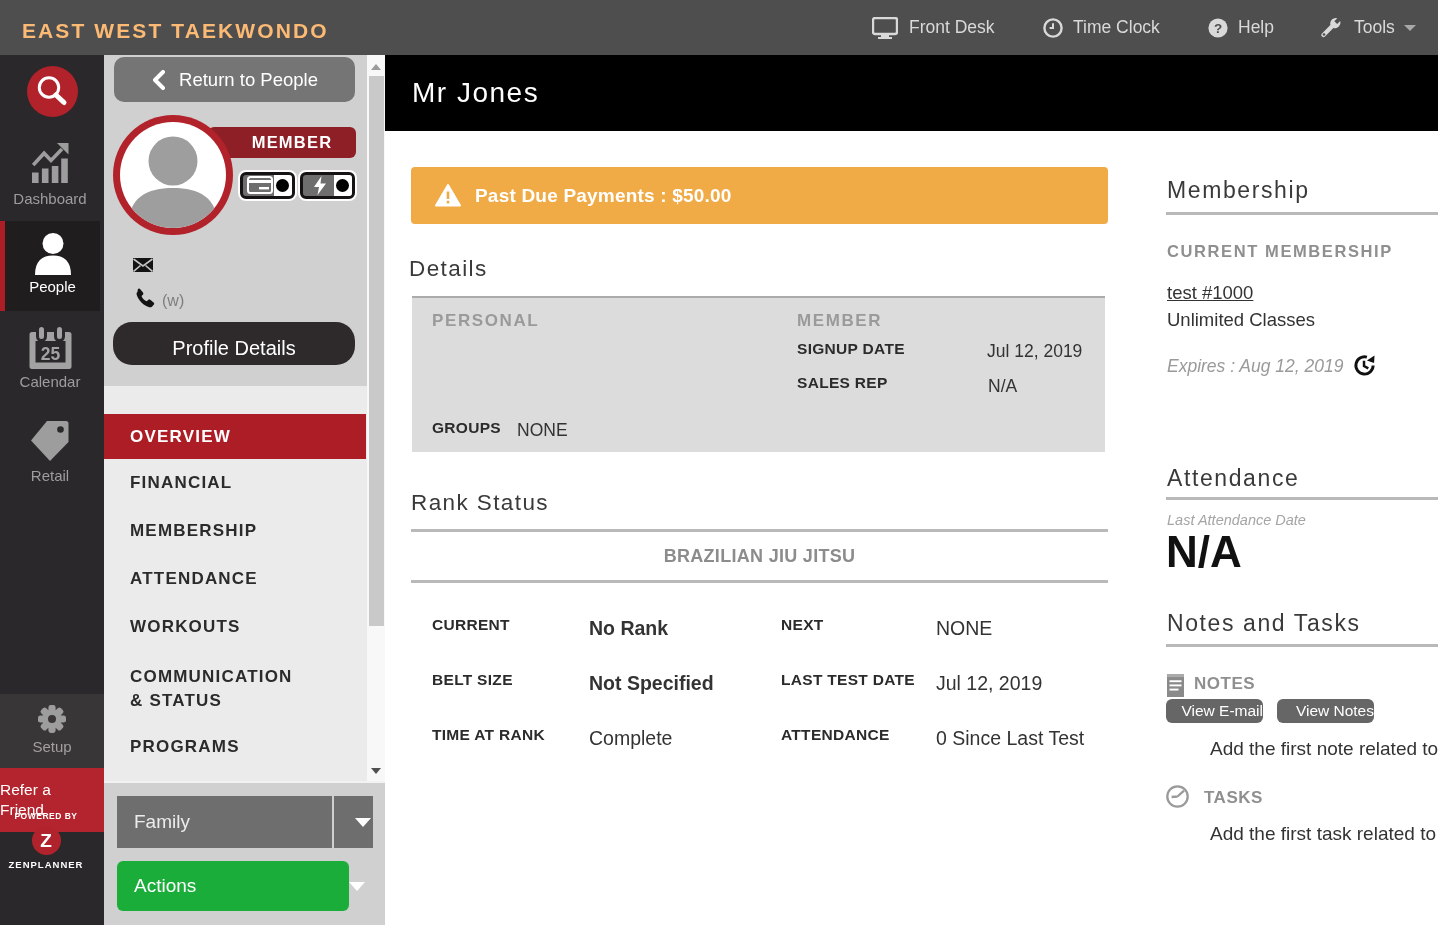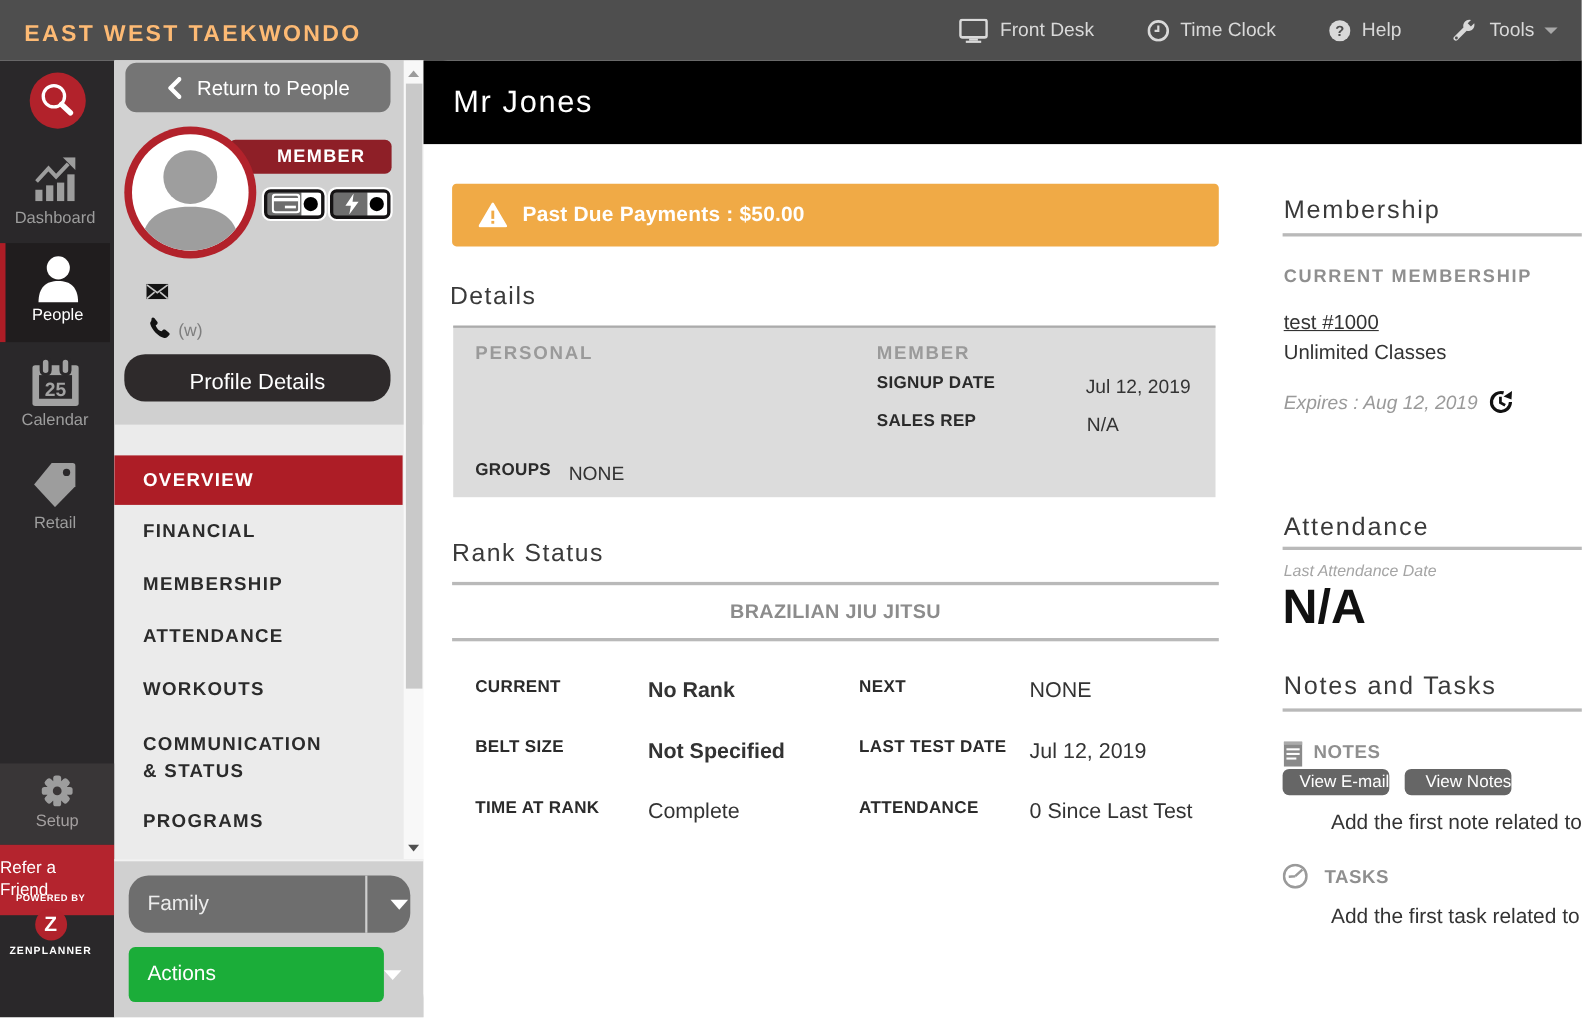--- a/index.html
+++ b/index.html
@@ -36,21 +36,21 @@
 .chip .right { position:absolute; right:0; top:0; width:18px; height:21px; background:#fff; }
 .chip .dot { position:absolute; right:3px; top:4px; width:13px; height:13px; border-radius:50%; background:#000; }
 #chip1 { left:136px; }
 #chip2 { left:196px; }
 #profilebtn { position:absolute; left:9px; top:267px; width:242px; height:43px; background:#2e2a2b; border-radius:19px; color:#fff; font-size:20px; text-align:center; line-height:53px; }
 #p2scroll { position:absolute; left:263px; top:0; width:18px; height:726px; background:#f8f8f8; }
 #p2thumb { position:absolute; left:1.5px; top:21px; width:15px; height:550px; background:#c9c9c9; }
 .menuitem { position:absolute; left:26px; font-weight:bold; font-size:17px; color:#2b2b2b; letter-spacing:1.2px; }
 #mi-over { position:absolute; left:0; top:359px; width:262px; height:45px; background:#ad1d26; color:#fff; font-weight:bold; font-size:17px; letter-spacing:1.2px; line-height:45px; padding-left:26px; }
 #p2footer { position:absolute; left:0; top:726px; width:281px; height:144px; background:#d0d0d0; border-top:2px solid #f2f2f2; }
-#familybtn { position:absolute; left:13px; top:13px; width:256px; height:52px; background:#6e6e6e; border-radius:18px; color:#ececec; font-size:19px; line-height:52px; padding-left:17px; }
+#familybtn { position:absolute; left:13px; top:13px; width:256px; height:52px; background:#6e6e6e; border-radius:0; color:#ececec; font-size:19px; line-height:52px; padding-left:17px; }
 #familybtn .divider { position:absolute; left:215px; top:0; width:2px; height:52px; background:#cfcfcf; }
 #actionsbtn { position:absolute; left:13px; top:78px; width:232px; height:50px; background:#1bad39; border-radius:6px; color:#fff; font-size:19px; line-height:50px; padding-left:17px; }
 .caret { width:0; height:0; border-left:8px solid transparent; border-right:8px solid transparent; border-top:9px solid #fff; position:absolute; }
 
 
 #main { position:absolute; left:385px; top:55px; width:1053px; height:870px; background:#fff;border-radius:22px; }
 #blackbar { position:absolute; left:0; top:0; width:1141px; height:76px; background:#000; color:#fff; font-size:28px; letter-spacing:1.5px; line-height:76px; padding-left:27px; }
 #alert { position:absolute; left:26px; top:112px; width:697px; height:57px; background:#f0aa46; border-radius:4px; color:#fff; font-weight:bold; font-size:19px; line-height:57px; padding-left:64px; letter-spacing:.2px; }
 .h2 { position:absolute; font-size:22.5px; color:#3a3a3a; letter-spacing:1.4px; }
 .rule { position:absolute; height:3px; background:#b9b9b9; }

